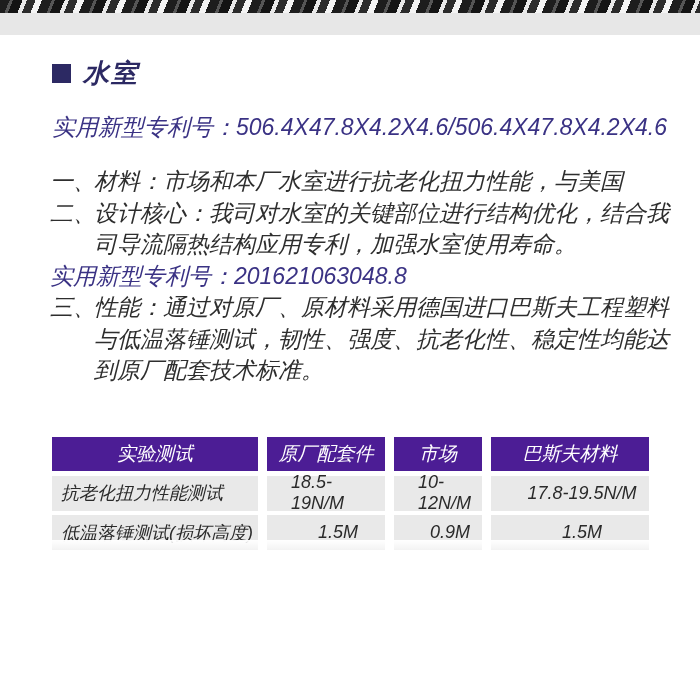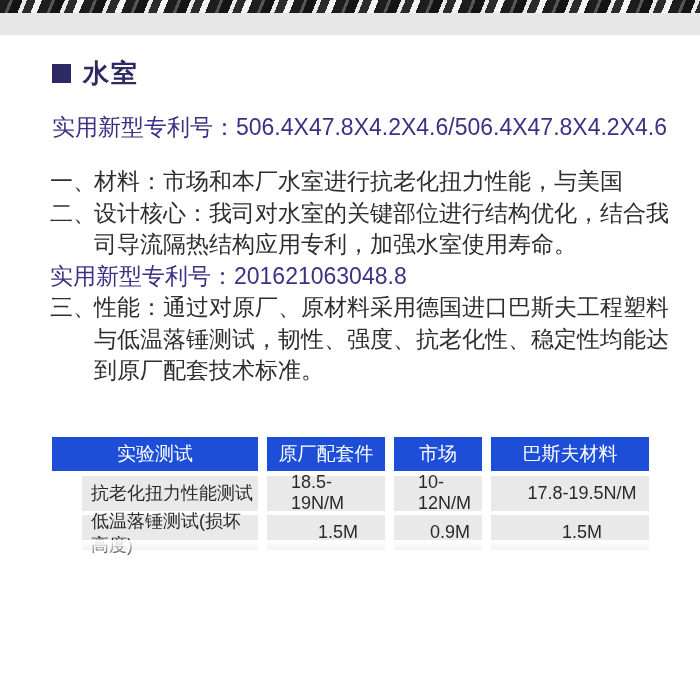--- a/index.html
+++ b/index.html
@@ -1,15 +1,15 @@
 <!DOCTYPE html>
 <html><head>
 <meta charset="utf-8">
 <style>
-  * { margin:0; padding:0; box-sizing:border-box; }
+  * { margin:0; padding:0; box-sizing:border-box;font-style:italic; }
   html,body { width:700px; height:696px; background:#ffffff; overflow:hidden;
     font-family:"Liberation Sans","DejaVu Sans",sans-serif; }
   .page { position:relative; width:700px; height:696px; background:#fff; overflow:hidden; }
 
   
   .fin-strip { position:absolute; left:0; top:0; width:700px; height:13px;
     background:repeating-linear-gradient(112deg,
       #1d1d1d 0 9px, #565656 9px 12px, #141414 12px 21px,
       #e9e9e9 21px 25px, #2b2b2b 25px 33px, #f4f4f4 33px 39px); }
   .gray-band { position:absolute; left:0; top:13px; width:700px; height:22px; background:#e7e7e7; }
@@ -28,25 +28,25 @@
     font-size:23px; color:#2e2e2e; line-height:31.5px; }
   .item { display:flex; }
   .marker { width:44px; flex:0 0 44px; }
   .ilines { flex:1; }
   .patent { color:#3a3284; }
 
   
   .test-table { position:absolute; left:52px; top:437px;
     display:grid; grid-template-columns:206px 118px 88px 158px;
     grid-template-rows:34px 35px 35px; gap:4.5px 9px; }
-  .th { background:#1d4ed8; color:#ffffff; font-size:19px;
+  .th { background:#4c1d95; color:#ffffff; font-size:19px;
     display:flex; align-items:center; justify-content:center; }
   .td { background:#e9e9e9; color:#2a2a2a; font-size:18px;
     display:flex; align-items:center; justify-content:center;padding-left:24px; }
-  .td.first { justify-content:flex-start; padding-left:9px;margin-left:30px; }
+  .td.first { justify-content:flex-start; padding-left:9px; }
 
   
   .photo-canvas { position:absolute; left:0; top:540px; width:700px; height:156px; overflow:hidden; }
 
   .canvas-topfade { position:absolute; left:0; top:0; width:700px; height:18px;
     background:linear-gradient(#fff, rgba(255,255,255,0)); }
 </style>
 </head>
 <body>
 

